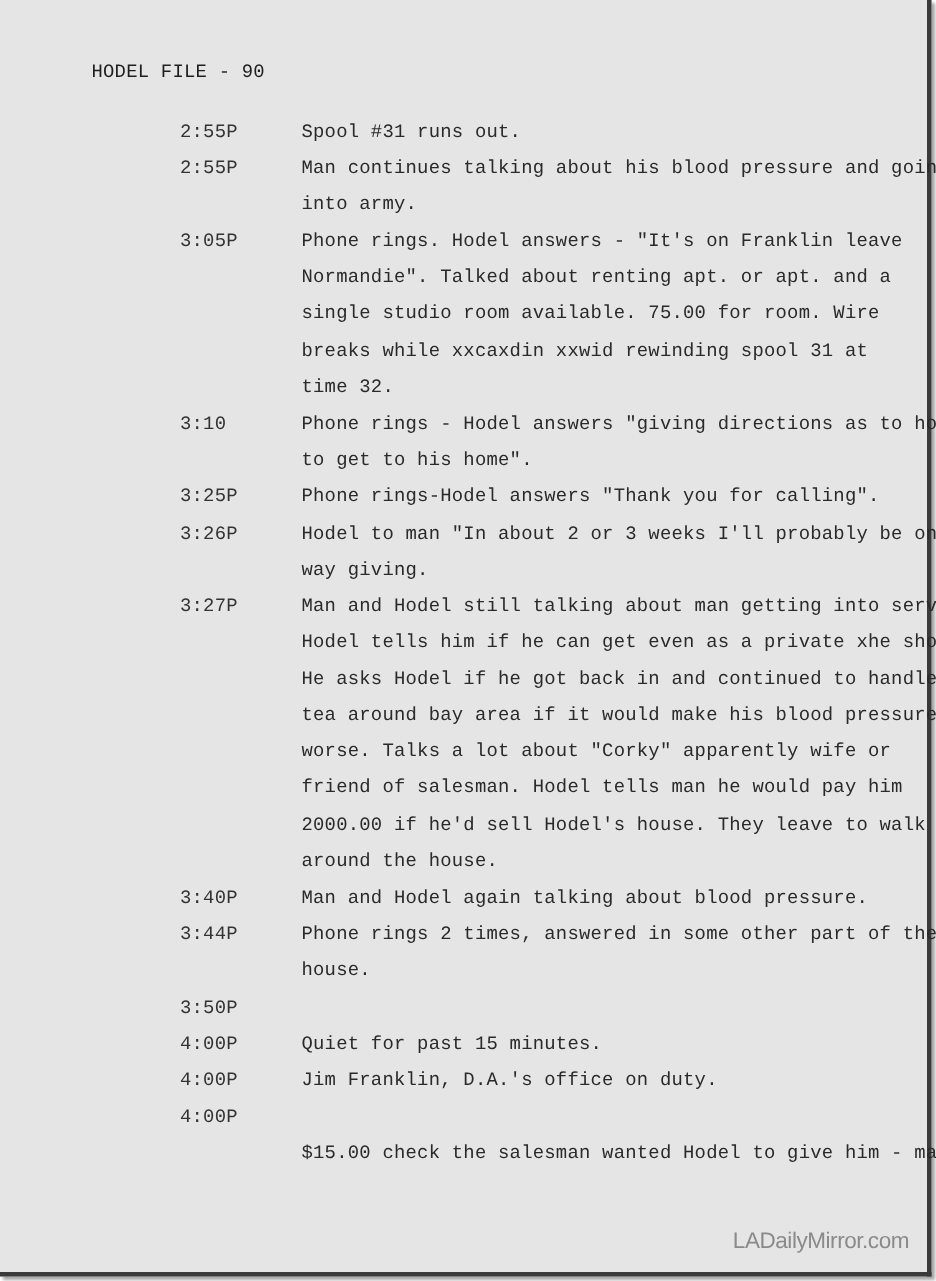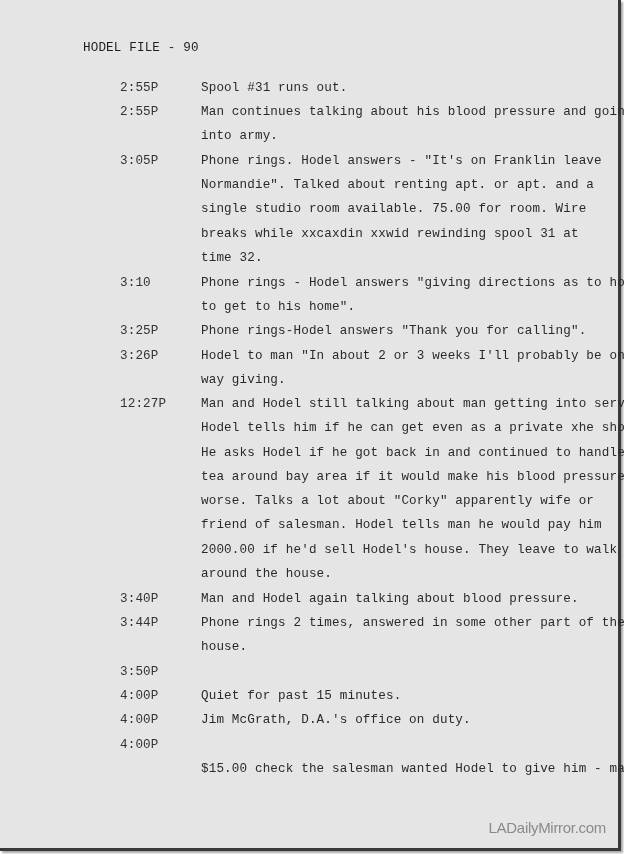--- a/index.html
+++ b/index.html
@@ -18,21 +18,21 @@
       box-shadow: 2px 2px 2px rgba(0,0,0,0.35);
     }
     .line {
       position: absolute;
       font-size: 12.6px;
       line-height: 16px;
       color: #2a2a2a;
       white-space: nowrap;
       letter-spacing: 0.15px;
     }
-    .header { left: 61px; top: 40px; color: #1e1e1e; margin-left: 22px; }
+    .header { left: 61px; top: 40px; color: #1e1e1e; }
     .time { left: 120px; color: #333; }
     .text { left: 201px; text-align: right; }
     .watermark {
       position: absolute; right: 12px; bottom: 12px;
       font-family: Liberation Sans, sans-serif;
       font-size: 15px; color: #8a8a8a; letter-spacing: -0.3px;
     }
   </style>
 </head>
 <body>
@@ -58,21 +58,21 @@
   <div class="line text" style="top:275px">Phone rings - Hodel answers "giving directions as to how</div>
   <div class="line text" style="top:299px">to get to his home".</div>
 
   <div class="line time" style="top:323px">3:25P</div>
   <div class="line text" style="top:323px">Phone rings-Hodel answers "Thank you for calling".</div>
 
   <div class="line time" style="top:348px">3:26P</div>
   <div class="line text" style="top:348px">Hodel to man "In about 2 or 3 weeks I'll probably be on</div>
   <div class="line text" style="top:372px">way giving.</div>
 
-  <div class="line time" style="top:396px">12:27P</div>
+  <div class="line time" style="top:396px">3:27P</div>
   <div class="line text" style="top:396px">Man and Hodel still talking about man getting into servic</div>
   <div class="line text" style="top:420px">Hodel tells him if he can get even as a private xhe shoul</div>
   <div class="line text" style="top:469px">tea around bay area if it would make his blood pressure</div>
   <div class="line text" style="top:445px">He asks Hodel if he got back in and continued to handle</div>
   <div class="line text" style="top:493px">worse.  Talks a lot about "Corky" apparently wife or</div>
   <div class="line text" style="top:517px">friend of salesman.  Hodel tells man he would pay him</div>
   <div class="line text" style="top:542px">2000.00 if he'd sell Hodel's house.  They leave to walk</div>
   <div class="line text" style="top:566px">around the house.</div>
 
   <div class="line time" style="top:591px">3:40P</div>
@@ -81,19 +81,19 @@
   <div class="line time" style="top:615px">3:44P</div>
   <div class="line text" style="top:615px">Phone rings 2 times, answered in some other part of the</div>
   <div class="line text" style="top:639px">house.</div>
 
   <div class="line time" style="top:664px">3:50P</div>
 
   <div class="line time" style="top:688px">4:00P</div>
   <div class="line text" style="top:688px">Quiet for past 15 minutes.</div>
 
   <div class="line time" style="top:712px">4:00P</div>
-  <div class="line text" style="top:712px">Jim McGrath, D.A.'s office on duty.</div>
+  <div class="line text" style="top:712px">Jim Franklin, D.A.'s office on duty.</div>
 
   <div class="line time" style="top:737px">4:00P</div>
   <div class="line text" style="top:761px">$15.00 check the salesman wanted Hodel to give him - made</div>
 
   <div class="watermark">LADailyMirror.com</div>
 </div>
 
 </body></html>

